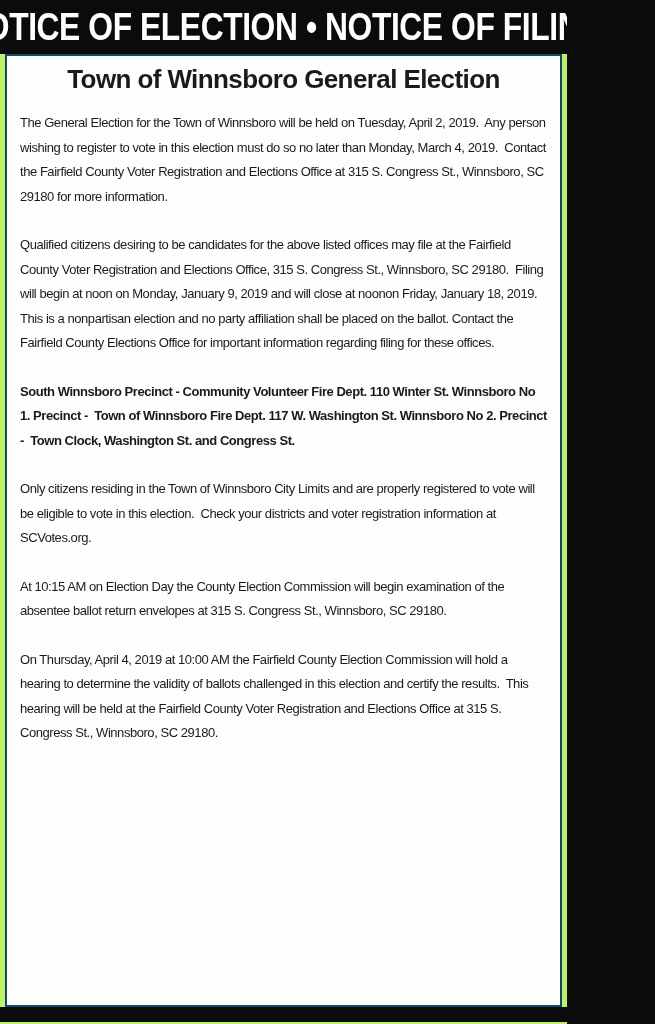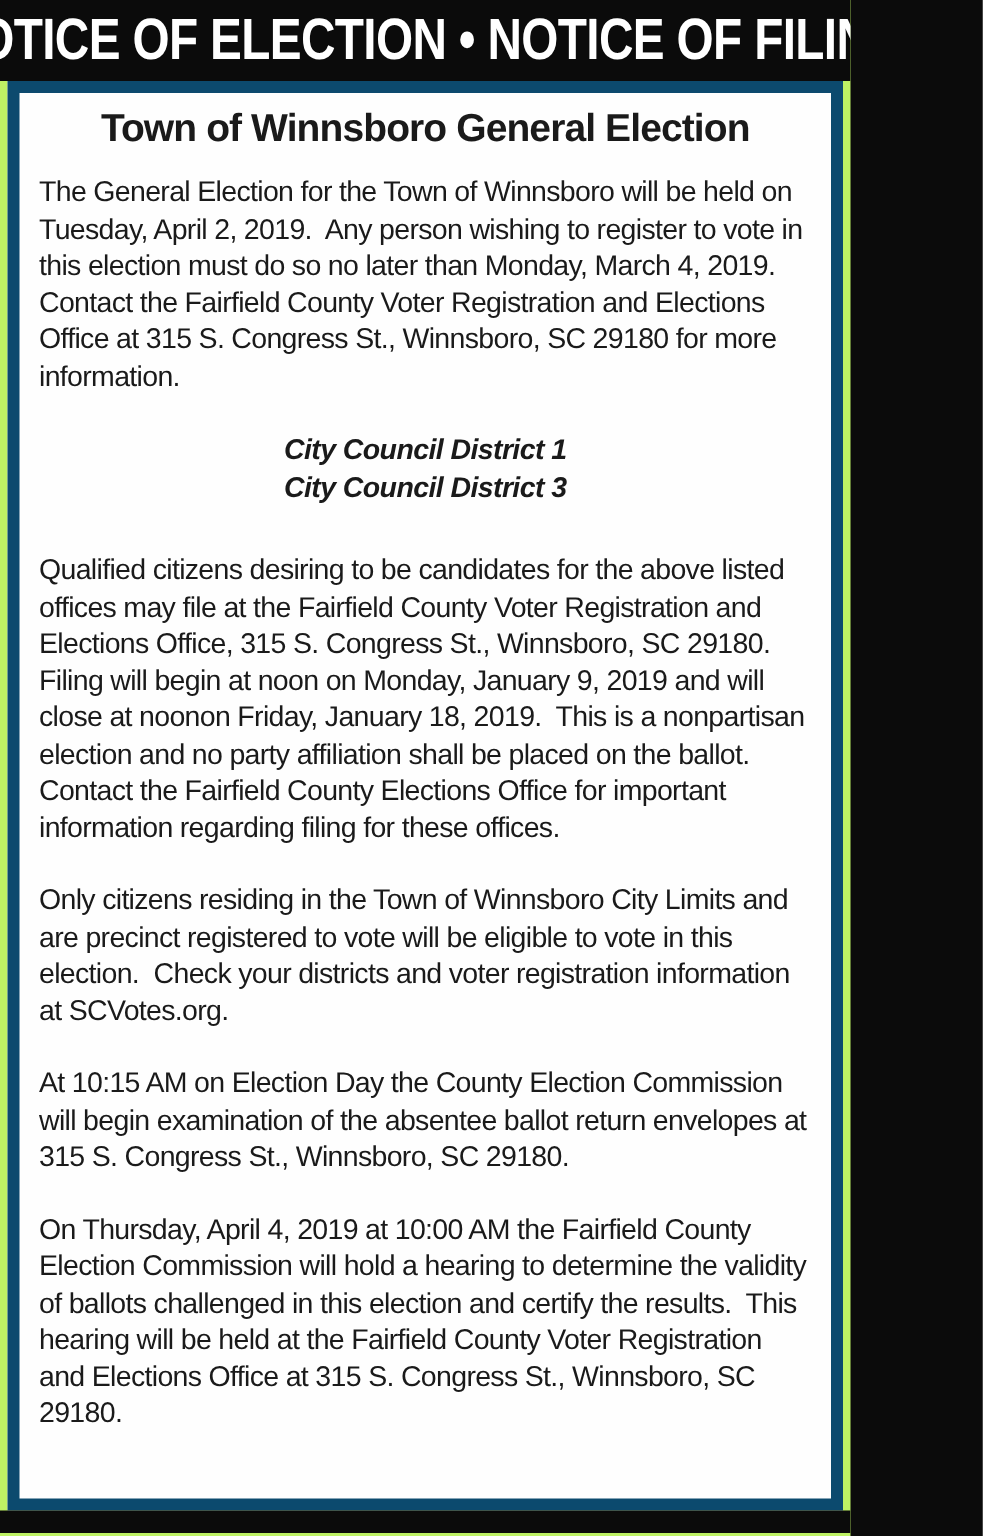--- a/index.html
+++ b/index.html
@@ -29,35 +29,35 @@
     letter-spacing: -0.5px;
     white-space: nowrap;
     transform: scaleX(0.86) scaleY(1.05);
     transform-origin: center;
   }
   .sheet {
     box-sizing: border-box;
     margin: 0 5px;
     height: 953px;
     background: #fefefe;
-    border: 8px solid #0c4a6e;
+    border: 2px solid #0c4a6e;
     padding: 6px 13px 0 13px;
     color: #1a1a1a;
     overflow: hidden;
   }
   .title {
     margin: 2px 0 11px 0;
     text-align: center;
     font-size: 26px;
     font-weight: bold;
     letter-spacing: -0.6px;
   }
   .sheet p {
     margin: 16px 0 24px 0;
-    font-size: 19px;
+    font-size: 13px;
     line-height: 24.5px;
     letter-spacing: -0.45px;
     white-space: pre-wrap;
   }
   .sheet p.bold {
     font-weight: bold;
   }
   .offices {
     margin: 7px 0 31px 0;
     text-align: center;
@@ -81,30 +81,27 @@
     <span class="banner-text">NOTICE OF ELECTION • NOTICE OF FILING</span>
   </div>
 
   <div class="sheet">
 
     <h1 class="title">Town of Winnsboro General Election</h1>
 
     <p>The General Election for the Town of Winnsboro will be held on Tuesday, April 2, 2019.  Any person wishing to register to vote in this election must do so no later than Monday, March 4, 2019.  Contact the Fairfield County Voter Registration and Elections Office at 315 S. Congress St., Winnsboro, SC 29180 for more information.</p>
 
 
-    <div class="offices">
-      <div>City Council District 1</div>
-      <div>City Council District 3</div>
-    </div>
 
     <p>Qualified citizens desiring to be candidates for the above listed offices may file at the Fairfield County Voter Registration and Elections Office, 315 S. Congress St., Winnsboro, SC 29180.  Filing will begin at noon on Monday, January 9, 2019 and will close at noonon Friday, January 18, 2019.  This is a nonpartisan election and no party affiliation shall be placed on the ballot. Contact the Fairfield County Elections Office for important information regarding filing for these offices.</p>
 
 
+    <p class="bold">South Winnsboro Precinct - Community Volunteer Fire Dept. 110 Winter St. Winnsboro No 1. Precinct -  Town of Winnsboro Fire Dept. 117 W. Washington St. Winnsboro No 2. Precinct -  Town Clock, Washington St. and Congress St.</p>
 
-    <p>Only citizens residing in the Town of Winnsboro City Limits and are precinct registered to vote will be eligible to vote in this election.  Check your districts and voter registration information at SCVotes.org.</p>
+    <p>Only citizens residing in the Town of Winnsboro City Limits and are properly registered to vote will be eligible to vote in this election.  Check your districts and voter registration information at SCVotes.org.</p>
 
     <p>At 10:15 AM on Election Day the County Election Commission will begin examination of the absentee ballot return envelopes at 315 S. Congress St., Winnsboro, SC 29180.</p>
 
     <p>On Thursday, April 4, 2019 at 10:00 AM the Fairfield County Election Commission will hold a hearing to determine the validity of ballots challenged in this election and certify the results.  This hearing will be held at the Fairfield County Voter Registration and Elections Office at 315 S. Congress St., Winnsboro, SC 29180.</p>
 
   </div>
 
   <div class="bottom-band"></div>
 
 </div>

